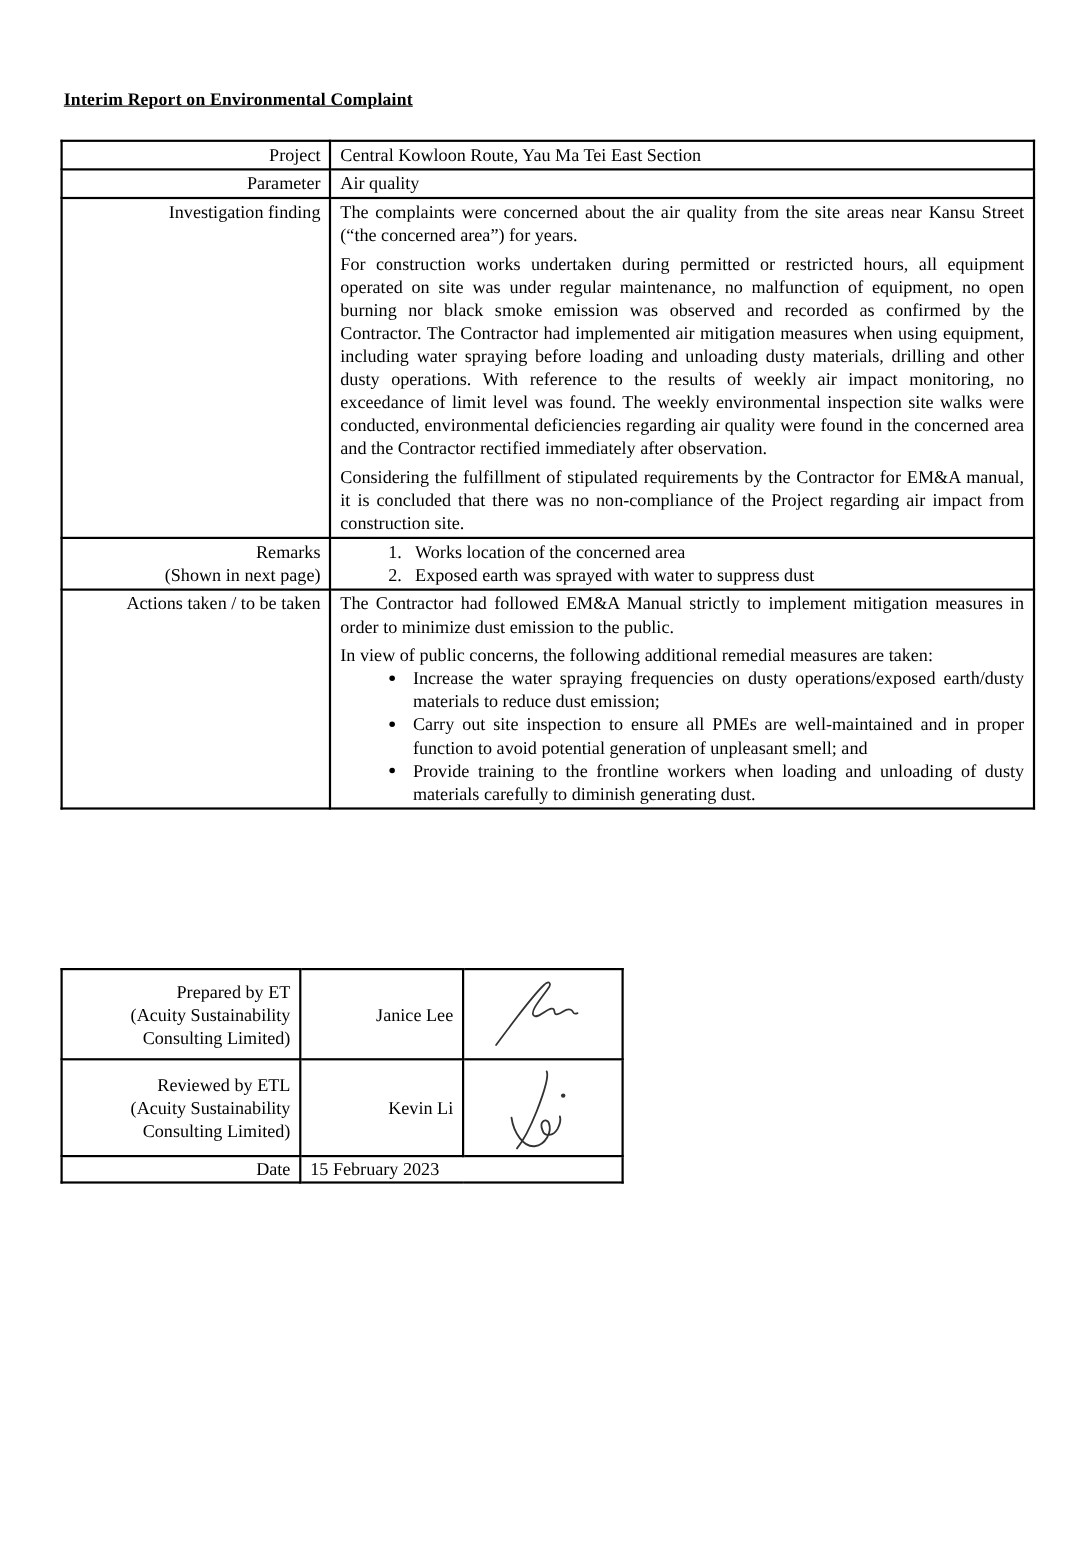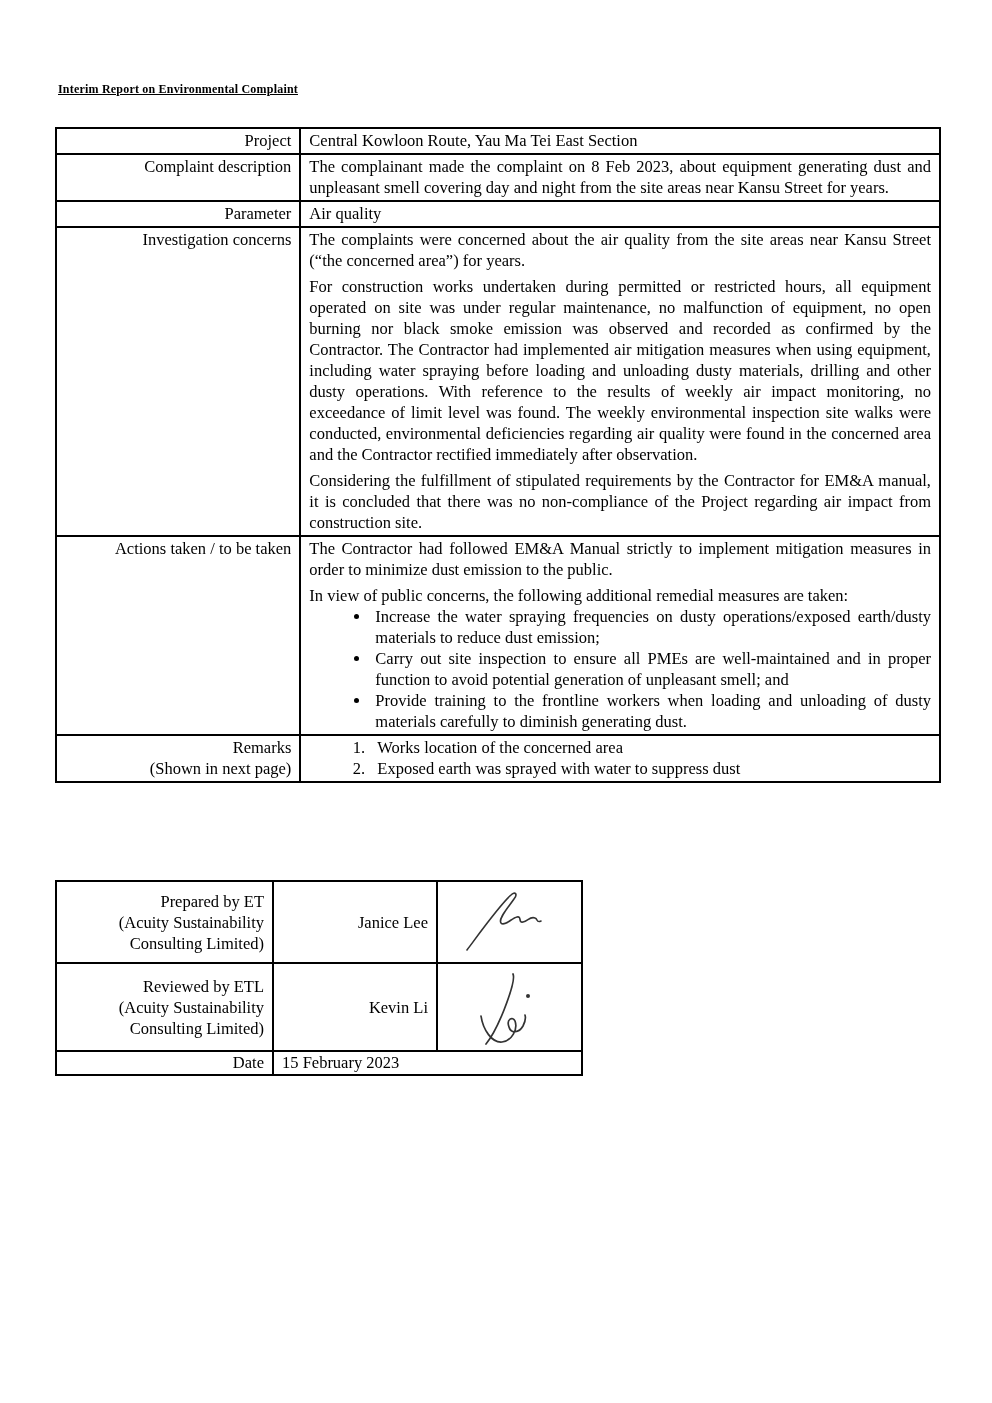--- a/index.html
+++ b/index.html
@@ -8,21 +8,21 @@
     width: 992px; height: 1403px;
     font-family: "Liberation Serif", "DejaVu Serif", serif;
     color: #000;
     position: relative;
     overflow: hidden;
   }
   .page { position: absolute; left: 0; top: 0; width: 992px; height: 1403px; }
 
   .doc-title {
     position: absolute; left: 58px; top: 82px;
-    font-size: 12px; font-weight: bold;
+    font-size: 16px; font-weight: bold;
     text-decoration: underline;
     letter-spacing: 0.2px;
     white-space: nowrap;
   }
 
   table.main {
     position: absolute; left: 55px; top: 127px;
     width: 886px;
     border-collapse: collapse;
     table-layout: fixed;
@@ -57,21 +57,21 @@
   table.sig td {
     border: 2px solid #000;
     vertical-align: middle;
     padding: 4px 8px;
   }
   td.role {
     width: 217px;
     text-align: right;
     padding-left: 34px;
   }
-  td.sname { width: 164px; text-align: center; }
+  td.sname { width: 148px; text-align: center; }
   td.sigcell { width: 145px; text-align: center; padding: 0; }
   tr.prep-row td, tr.rev-row td { height: 80px; text-align: right; }
   tr.ver-row td { height: 84px; }
   tr.date-row td { height: 23px; padding-top: 0; padding-bottom: 1px; }
   td.datev { }
   .sig svg { display: block; margin: 0 auto; }
 </style>
 </head>
 <body>
 
@@ -79,57 +79,53 @@
 
   <h1 class="doc-title">Interim Report on Environmental Complaint</h1>
 
   <table class="main">
     <tbody>
       <tr>
         <td class="lab">Project</td>
         <td class="val nojust">Central Kowloon Route, Yau Ma Tei East Section</td>
       </tr>
       <tr>
-        <td class="lab">Complaint description</td>
-        <td class="val">The complainant made the complaint on 8 Feb 2023, about equipment generating dust and unpleasant smell covering day and night from the site areas near Kansu Street for years.</td>
-      </tr>
-      <tr>
         <td class="lab">Parameter</td>
         <td class="val nojust">Air quality</td>
       </tr>
       <tr>
-        <td class="lab">Investigation concerns</td>
+        <td class="lab">Investigation finding</td>
         <td class="val">
           <p class="para">The complaints were concerned about the air quality from the site areas near Kansu Street (“the concerned area”) for years.</p>
           <p class="para">For construction works undertaken during permitted or restricted hours, all equipment operated on site was under regular maintenance, no malfunction of equipment, no open burning nor black smoke emission was observed and recorded as confirmed by the Contractor. The Contractor had implemented air mitigation measures when using equipment, including water spraying before loading and unloading dusty materials, drilling and other dusty operations. With reference to the results of weekly air impact monitoring, no exceedance of limit level was found. The weekly environmental inspection site walks were conducted, environmental deficiencies regarding air quality were found in the concerned area and the Contractor rectified immediately after observation.</p>
           <p class="para">Considering the fulfillment of stipulated requirements by the Contractor for EM&amp;A manual, it is concluded that there was no non-compliance of the Project regarding air impact from construction site.</p>
+        </td>
+      </tr>
+      <tr>
+        <td class="lab">
+          <div>Remarks</div>
+          <div>(Shown in next page)</div>
+        </td>
+        <td class="val nojust">
+          <ol class="numbered">
+            <li>Works location of the concerned area</li>
+            <li>Exposed earth was sprayed with water to suppress dust</li>
+          </ol>
         </td>
       </tr>
       <tr>
         <td class="lab">Actions taken / to be taken</td>
         <td class="val">
           <p class="para">The Contractor had followed EM&amp;A Manual strictly to implement mitigation measures in order to minimize dust emission to the public.</p>
           <p class="para">In view of public concerns, the following additional remedial measures are taken:</p>
           <ul class="bullets">
             <li>Increase the water spraying frequencies on dusty operations/exposed earth/dusty materials to reduce dust emission;</li>
             <li>Carry out site inspection to ensure all PMEs are well-maintained and in proper function to avoid potential generation of unpleasant smell; and</li>
             <li>Provide training to the frontline workers when loading and unloading of dusty materials carefully to diminish generating dust.</li>
           </ul>
-        </td>
-      </tr>
-      <tr>
-        <td class="lab">
-          <div>Remarks</div>
-          <div>(Shown in next page)</div>
-        </td>
-        <td class="val nojust">
-          <ol class="numbered">
-            <li>Works location of the concerned area</li>
-            <li>Exposed earth was sprayed with water to suppress dust</li>
-          </ol>
         </td>
       </tr>
     </tbody>
   </table>
 
   <table class="sig">
     <tbody>
       <tr class="prep-row">
         <td class="role">
           <div>Prepared by ET</div>

